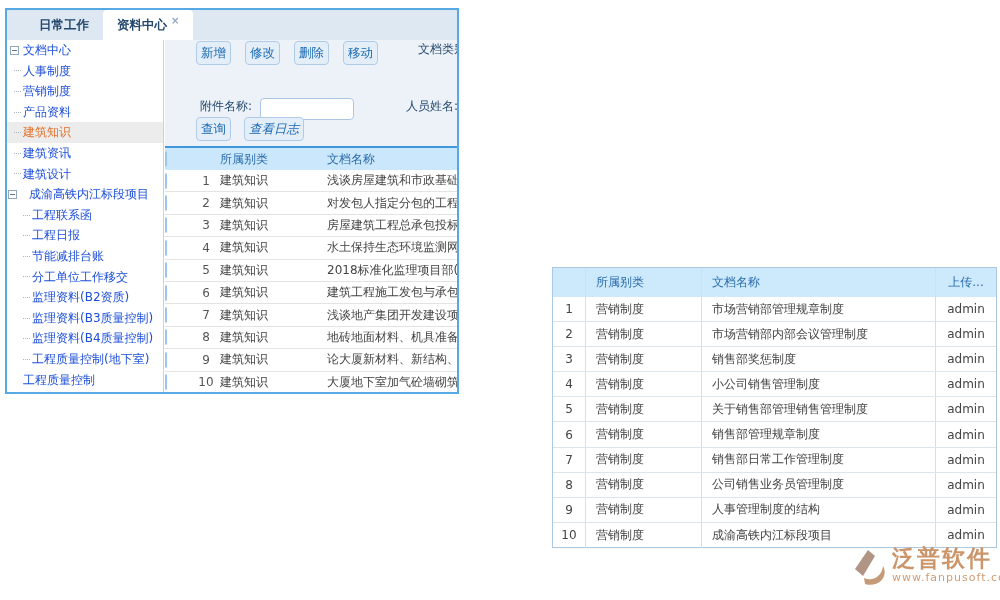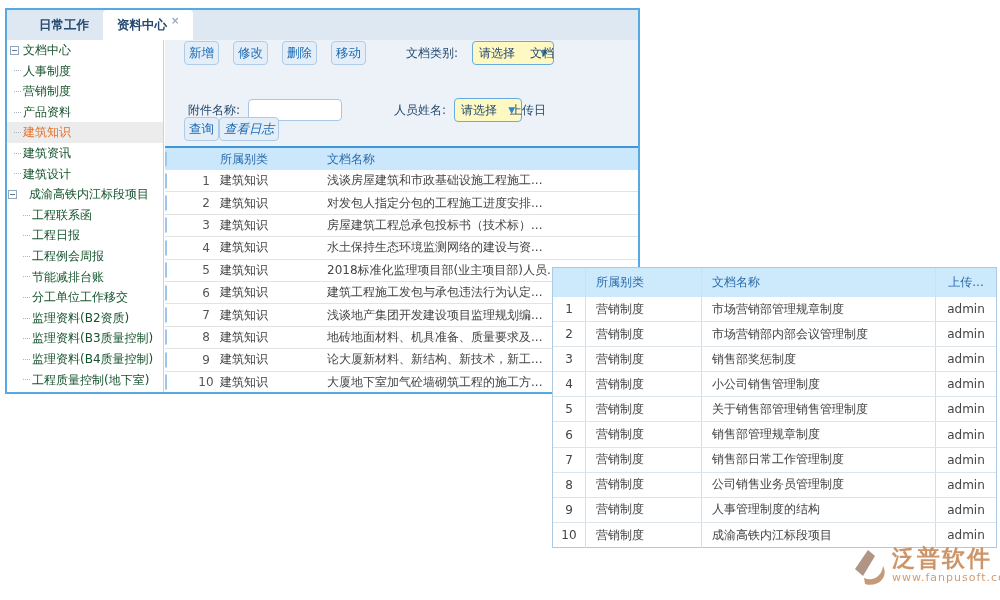--- a/index.html
+++ b/index.html
@@ -1,39 +1,39 @@
 <!DOCTYPE html>
 <html><head>
 <meta charset="utf-8">
 <style>
   * { margin:0; padding:0; box-sizing:border-box; }
   html,body { width:1000px; height:600px; background:#fff; overflow:hidden;
               font-family:"DejaVu Sans","Liberation Sans",sans-serif; font-size:12px; color:#333; }
   .abs { position:absolute; }
 
   
-  #panel { left:5px; top:8px; width:635px; height:386px; border:2px solid #57a9e3; background:#fff; }
+  #panel { left:5px; top:8px; width:454px; height:386px; border:2px solid #57a9e3; background:#fff; }
   #tabbar { left:0; top:0; right:0; height:30px; background:#dde8f2; display:flex; align-items:flex-end; padding-left:18px; }
   .tab { padding:7px 14px 6px; font-weight:bold; color:#25496e; font-size:12.5px; cursor:pointer; position:relative; }
   .tab.active { background:#fff; border-radius:4px 4px 0 0; }
   .tab .close { font-size:10px; color:#8fa6c0; vertical-align:super; margin-left:4px; line-height:0; }
 
   #tree { left:0; top:30px; width:157px; bottom:0; background:#fff; border-right:1px solid #bdd4ea; overflow:hidden; }
-  .titem { height:20.6px; line-height:20.6px; white-space:nowrap; color:#14532d; cursor:pointer; display:flex; align-items:center; }
+  .titem { height:20.6px; line-height:20.6px; white-space:nowrap; color:#1d4ed8; cursor:pointer; display:flex; align-items:center; }
   .titem .minusbox { flex:0 0 auto; width:9px; height:9px; border:1px solid #93a7ba; background:#fff; position:relative; margin-right:4px; }
   .titem .minusbox::after { content:""; position:absolute; left:1px; right:1px; top:3px; border-top:1px solid #5b7a99; }
   .titem .dash { flex:0 0 auto; width:7px; border-top:1px dotted #a8b4c0; margin-right:2px; }
   .t-root { padding-left:3px; }
   .t-child { padding-left:7px; }
   .t-proj { padding-left:1px;gap:8px; }
   .t-sub { padding-left:16px; }
   .titem.selected { background:#ececec; color:#e4722d; }
 
   #content { left:158px; top:30px; right:0; bottom:0; background:#edf2f8; overflow:hidden; }
-  .toolrow { position:absolute; left:1px; right:0; height:24px; display:flex; align-items:center; }
+  .toolrow { position:absolute; left:13px; right:0; height:24px; display:flex; }
   .btn { display:inline-flex; align-items:center; justify-content:center; height:24px; padding:0 4px; min-width:33px;
          background:#e4eef9; border:1px solid #aecbe8; border-radius:4px; color:#1a6ab2; font-size:12.5px; cursor:pointer; white-space:nowrap; }
   .lbl { color:#25496e; white-space:nowrap; }
   .select { height:24px; background:#fef9c3; border:1px solid #66ace0; border-radius:4px; display:inline-flex;
             align-items:center; padding:0 6px; color:#25496e; cursor:pointer; }
   .select .caret { margin-left:auto; color:#2f85c8; font-size:9px; padding-left:8px; }
   .input { height:22px; background:#fff; border:1px solid #a9c7e3; border-radius:4px; }
 
   #ltable { position:absolute; left:0; right:0; top:106px; bottom:0; background:#fff; border-top:2px solid #3f97d9; }
   .lrow { display:grid; grid-template-columns:27px 28px 107px 1fr; align-items:center; }
@@ -103,24 +103,20 @@
         <span class="minusbox"></span>
         <span>成渝高铁内江标段项目</span>
       </div>
       <div class="titem t-sub">
         <span class="dash"></span>
         <span>工程联系函</span>
       </div>
       <div class="titem t-sub">
         <span class="dash"></span>
         <span>工程日报</span>
-      </div>
-      <div class="titem t-sub">
-        <span class="dash"></span>
-        <span>工程例会周报</span>
       </div>
       <div class="titem t-sub">
         <span class="dash"></span>
         <span>节能减排台账</span>
       </div>
       <div class="titem t-sub">
         <span class="dash"></span>
         <span>分工单位工作移交</span>
       </div>
       <div class="titem t-sub">
@@ -165,21 +161,21 @@
       <span class="lbl">附件名称:</span>
       <input class="input" style="width: 94px; margin-left: 8px;" value="">
       <span class="lbl" style="margin-left:52px;">人员姓名:</span>
       <span class="select" style="width:68px; margin-left:8px;">
         <span>请选择</span>
         <span class="caret">▼</span>
       </span>
       <span class="lbl" style="position:absolute; left:344px; width:34px; overflow:hidden; white-space:nowrap;">上传日期</span>
     </div>
 
-    <div class="toolrow" style="top:77px; padding-left:18px; ">
+    <div class="toolrow" style="top:77px; padding-left:18px; gap:13px;">
       <span class="btn">查询</span>
       <span class="btn" style="min-width:57px;font-style:italic;">查看日志</span>
     </div>
 
     <div id="ltable">
       <div class="lrow lhead">
         <div><span class="cbx"></span></div>
         <div></div>
         <div>所属别类</div>
         <div>文档名称</div>

